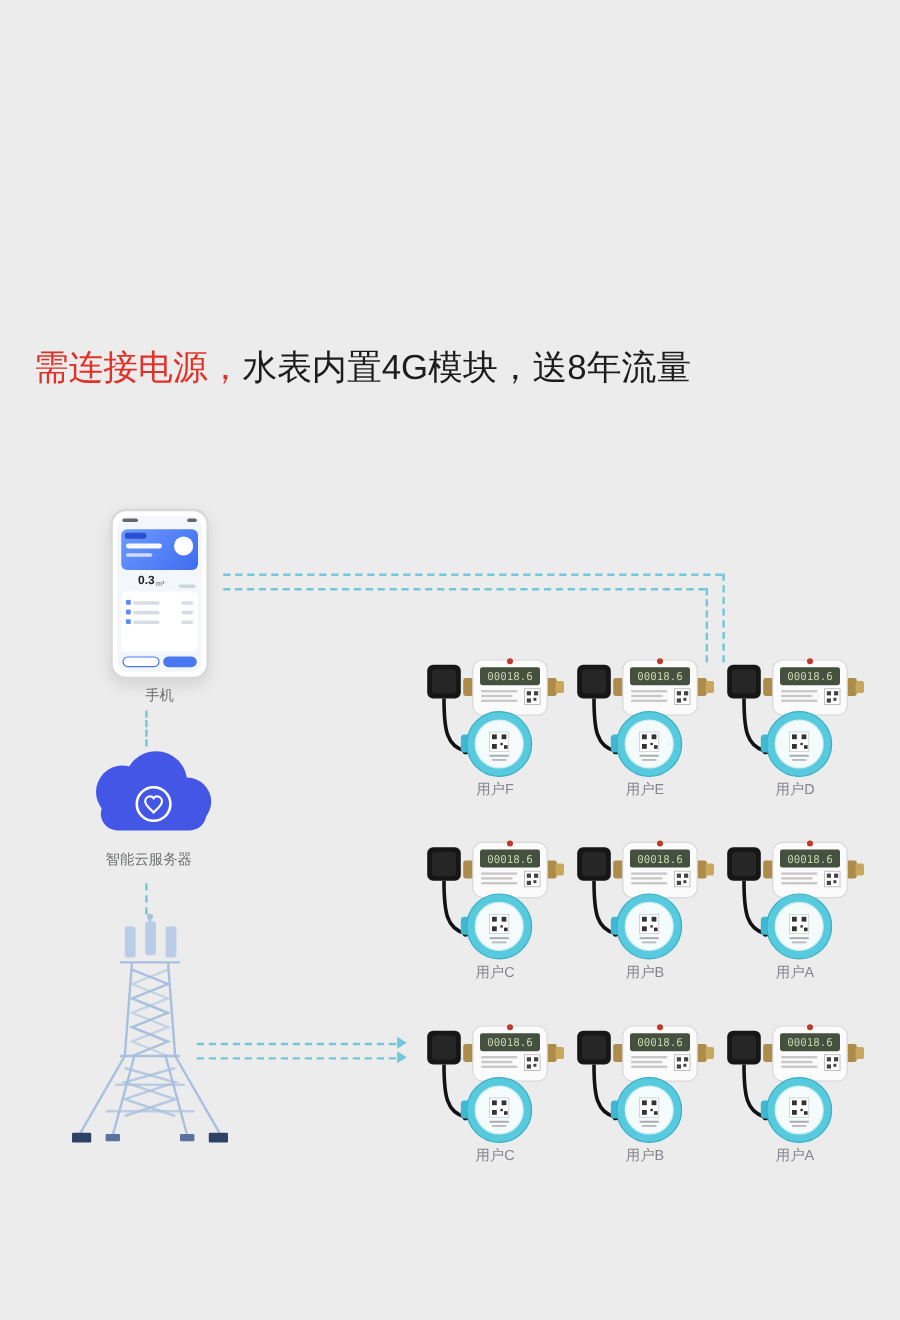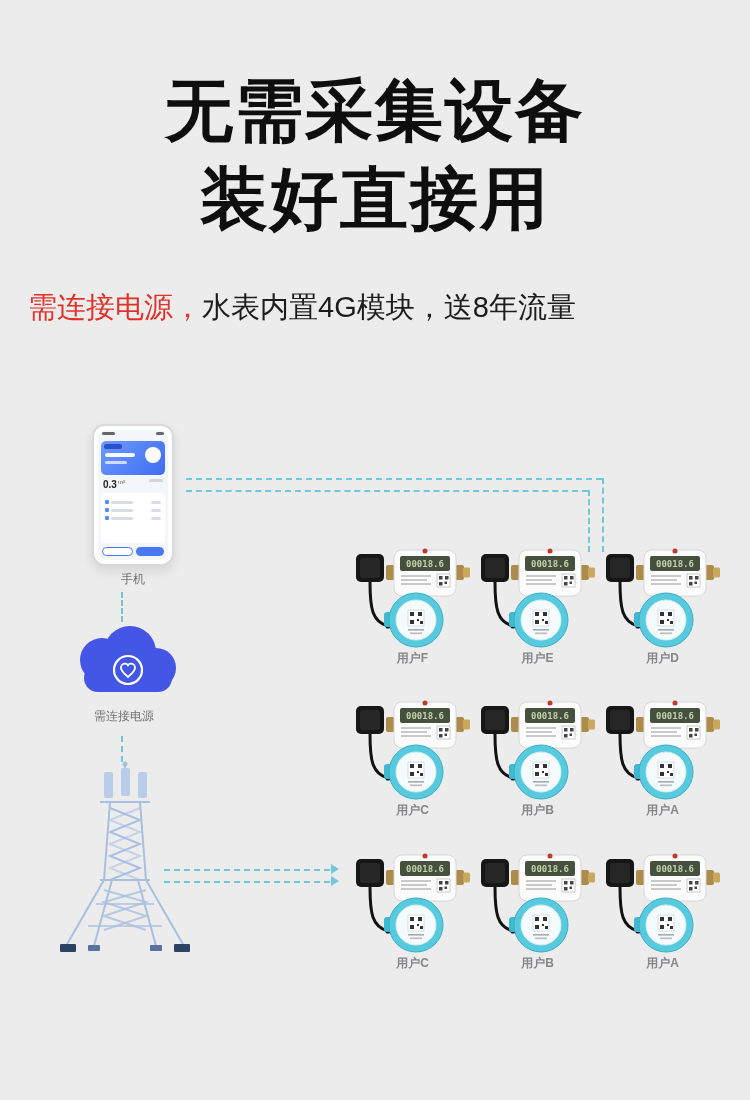--- a/index.html
+++ b/index.html
@@ -34,21 +34,21 @@
     overflow:hidden; display:flex; flex-direction:column; }
   .p-status { height:9px; display:flex; justify-content:space-between; padding:2px 4px 0; }
   .p-status .sbar { width:13px; height:2.5px; background:#666; border-radius:2px; }
   .p-status .sbar2 { width:8px; height:2.5px; background:#666; border-radius:2px; }
   .p-banner { margin:2px 3px; height:34px; border-radius:5px; flex:none;
     background:linear-gradient(135deg,#6d9bff,#3e6cf0); position:relative; }
   .p-tag   { position:absolute; left:3px; top:3px; width:18px; height:5px; background:#2a4fd0; border-radius:2px; }
   .p-line1 { position:absolute; left:4px; top:12px; width:30px; height:4px; background:rgba(255,255,255,.95); border-radius:2px; }
   .p-line2 { position:absolute; left:4px; top:20px; width:22px; height:3px; background:rgba(255,255,255,.7); border-radius:2px; }
   .p-avatar{ position:absolute; right:4px; top:6px; width:16px; height:16px; background:#fff; border-radius:50%; }
-  .p-reading { display:flex; align-items:flex-start; padding:2px 5px 0; }
+  .p-reading { display:flex; align-items:flex-end; padding:2px 5px 0;margin-left:12px; }
   .p-reading b { font-size:10px; color:#222; }
   .p-reading i { font-style:normal; font-size:6px; color:#555; margin-left:1px; }
   .p-reading .rbar { margin-left:auto; width:14px; height:3px; background:#cfd4dd; border-radius:2px; }
   .p-card { margin:3px 3px; background:#fff; border-radius:4px; padding:3px 2px; flex:1; }
   .p-row { display:flex; align-items:center; gap:2px; margin:4px 2px; }
   .p-dot { width:4px; height:4px; background:#5b8cff; border-radius:1px; flex:none; }
   .p-bar { height:3px; background:#d8dce4; border-radius:2px; }
   .w22 { width:22px; } .w10 { width:10px; margin-left:auto; }
   .p-btns { display:flex; gap:3px; padding:1px 4px 4px; }
   .p-btn-o { flex:1; height:9px; border:1px solid #4a78f0; border-radius:5px; background:#fff; }
@@ -69,35 +69,30 @@
   .c-vl2 { left:121px; top:736px; height:26px; }
   .arr { position:absolute; width:0; height:0;
     border-top:5px solid transparent; border-bottom:5px solid transparent;
     border-left:8px solid #70c8da; }
   .a1 { left:331px; top:864px; } .a2 { left:331px; top:876px; }
   
   .meter-grid {
     position:absolute; left:350px; top:548px;
     display:grid; grid-template-columns:125px 125px 125px;
     grid-template-rows:152px 153px 165px;
-    font-weight:bold;
   }
   .meter-cell { display:flex; flex-direction:column; align-items:center; }
   .meter-cell svg { display:block; }
   .meter-label { margin-top:2px; font-size:12px; color:#85868a; }
 </style>
 </head>
 <body>
 
 <div class="page">
 
-  <div class="title">
-    <div>无需采集设备</div>
-    <div>装好直接用</div>
-  </div>
 
   <div class="subtitle">
     <div><span class="red">需连接电源，</span><span>水表内置4G模块，送8年流量</span></div>
   </div>
 
   <div class="phone">
     <div class="phone-screen">
       <div class="p-status">
           <span class="sbar"></span>
           <span class="sbar2"></span>
@@ -141,21 +136,21 @@
   <svg class="cloud" width="120" height="84" viewBox="0 0 120 84">
     <g fill="#4356e6">
       <circle cx="38" cy="40" r="22"></circle>
       <circle cx="66" cy="32" r="26"></circle>
       <circle cx="92" cy="48" r="20"></circle>
       <rect x="20" y="44" width="88" height="28" rx="14"></rect>
     </g>
     <circle cx="64" cy="50" r="14" fill="none" stroke="#ffffff" stroke-width="2.2"></circle>
     <path d="M64 57 C60.5 53.5 57 51.5 57 47.8 C57 45.3 59 43.6 61.2 43.6 C62.4 43.6 63.4 44.2 64 45.2 C64.6 44.2 65.6 43.6 66.8 43.6 C69 43.6 71 45.3 71 47.8 C71 51.5 67.5 53.5 64 57 Z" fill="none" stroke="#ffffff" stroke-width="1.8"></path>
   </svg>
-  <div class="node-label cloud-label">需连接电源</div>
+  <div class="node-label cloud-label">智能云服务器</div>
 
   <svg class="tower" width="150" height="196" viewBox="0 0 150 196">
     <g stroke="#a8c0e0" stroke-width="2" fill="none">
       <line x1="75" y1="4" x2="75" y2="16"></line>
       <line x1="50" y1="42" x2="100" y2="42"></line>
       <line x1="60" y1="42" x2="54" y2="120"></line>
       <line x1="90" y1="42" x2="96" y2="120"></line>
       <polyline points="60,48 90,60 60,72 90,84 60,96 90,108 60,120"></polyline>
       <polyline points="90,48 60,60 90,72 60,84 90,96 60,108 90,120" opacity="0.55"></polyline>
       <line x1="50" y1="120" x2="100" y2="120"></line>

